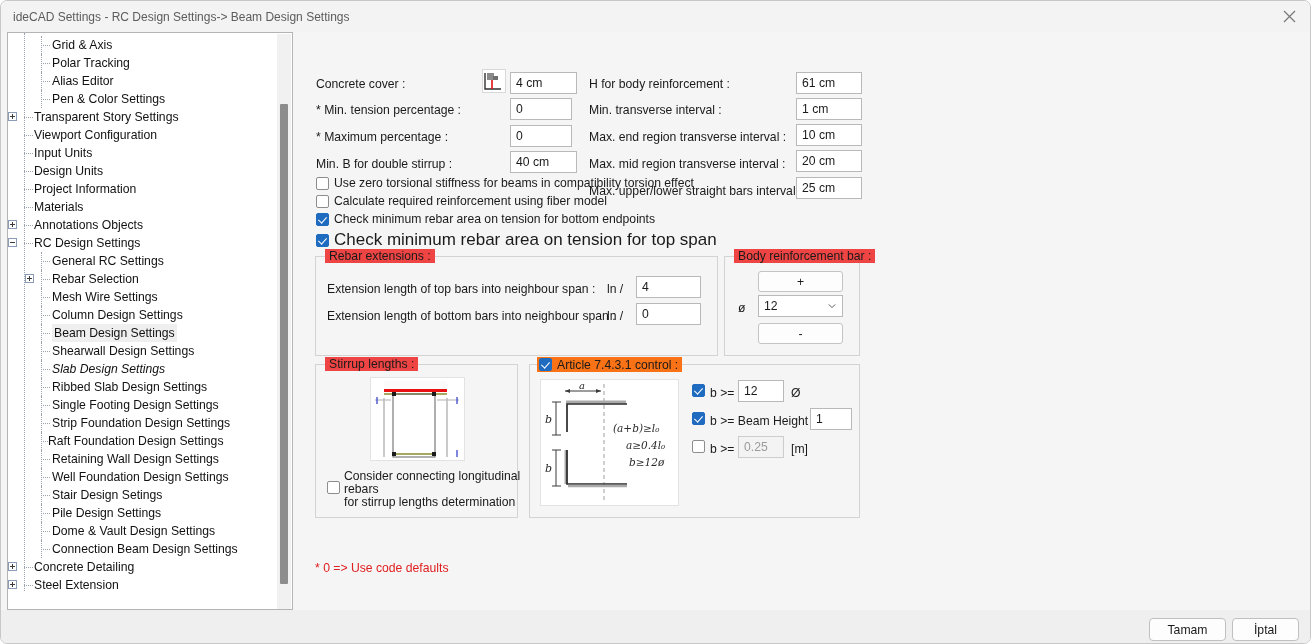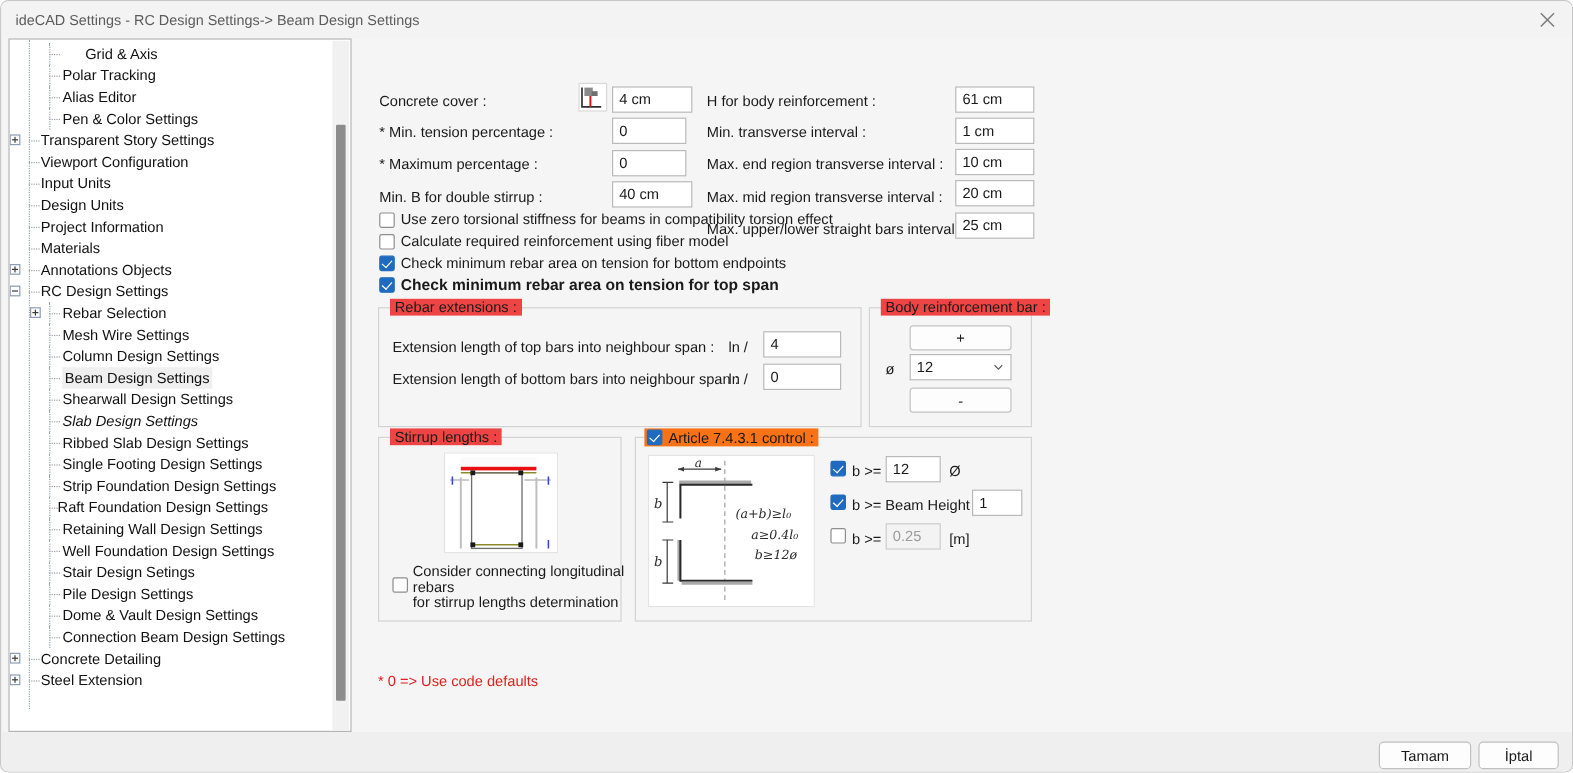--- a/index.html
+++ b/index.html
@@ -269,21 +269,21 @@
       </svg>
     </div>
   </div>
 
   <div id="sidebar">
     <div id="tree">
         <div class="vline" style="left: 16px; top: 0px; height: 558px;"></div>
         <div class="tnode">
           <div class="vline" style="left: 33px; top: 0px; height: 18px;"></div>
           <div class="hdash" style="left: 33px; top: 9px; width: 9px;"></div>
-          <span class="tlabel" style="position: absolute; left: 44px; margin-left: 19px;">Grid &amp; Axis</span>
+          <span class="tlabel" style="position: absolute; left: 44px;">Grid &amp; Axis</span>
         </div>
         <div class="tnode">
           <div class="vline" style="left: 33px; top: 0px; height: 18px;"></div>
           <div class="hdash" style="left: 33px; top: 9px; width: 9px;"></div>
           <span class="tlabel" style="position: absolute; left: 44px;">Polar Tracking</span>
         </div>
         <div class="tnode">
           <div class="vline" style="left: 33px; top: 0px; height: 18px;"></div>
           <div class="hdash" style="left: 33px; top: 9px; width: 9px;"></div>
           <span class="tlabel" style="position: absolute; left: 44px;">Alias Editor</span>
@@ -320,20 +320,25 @@
         </div>
         <div class="tnode">
           <div class="hdash" style="left: 16px; top: 9px; width: 9px;"></div>
           <span class="exp plus" style="left: 0px; top: 4px;"></span>
           <span class="tlabel" style="position: absolute; left: 26px;">Annotations Objects</span>
         </div>
         <div class="tnode">
           <div class="hdash" style="left: 16px; top: 9px; width: 9px;"></div>
           <span class="exp" style="left: 0px; top: 4px;"></span>
           <span class="tlabel" style="position: absolute; left: 26px;">RC Design Settings</span>
+        </div>
+        <div class="tnode">
+          <div class="vline" style="left: 33px; top: 0px; height: 18px;"></div>
+          <div class="hdash" style="left: 33px; top: 9px; width: 9px;"></div>
+          <span class="tlabel" style="position: absolute; left: 44px;">General RC Settings</span>
         </div>
         <div class="tnode">
           <div class="vline" style="left: 33px; top: 0px; height: 18px;"></div>
           <div class="hdash" style="left: 33px; top: 9px; width: 9px;"></div>
           <span class="exp plus" style="left: 17px; top: 4px;"></span>
           <span class="tlabel" style="position: absolute; left: 44px;">Rebar Selection</span>
         </div>
         <div class="tnode">
           <div class="vline" style="left: 33px; top: 0px; height: 18px;"></div>
           <div class="hdash" style="left: 33px; top: 9px; width: 9px;"></div>
@@ -470,21 +475,21 @@
         <div style="position: absolute; left: 15px; top: 162px; display: flex; align-items: center; gap: 5px;">
           <span class="cb" style="position: relative;"></span>
           <span style="font-size: 12.2px; color: rgb(26, 26, 26); white-space: nowrap;">Calculate required reinforcement using fiber model</span>
         </div>
         <div style="position: absolute; left: 15px; top: 180px; display: flex; align-items: center; gap: 5px;">
           <span class="cb on" style="position: relative;"></span>
           <span style="font-size: 12.2px; color: rgb(26, 26, 26); white-space: nowrap;">Check minimum rebar area on tension for bottom endpoints</span>
         </div>
         <div style="position: absolute; left: 15px; top: 198px; display: flex; align-items: center; gap: 5px;">
           <span class="cb on" style="position: relative;"></span>
-          <span style="font-size: 13px; color: rgb(26, 26, 26); white-space: nowrap; font-weight: bold;">Check minimum rebar area on tension for top span</span>
+          <span style="font-size: 17px; color: rgb(26, 26, 26); white-space: nowrap;">Check minimum rebar area on tension for top span</span>
         </div>
       </div>
 
     <div class="grp" style="left:14px; top:224px; width:403px; height:100px;">
       <div class="gtitle">Rebar extensions :</div>
       <div class="lbl" style="left:11px; top:25px;">Extension length of top bars into neighbour span :</div>
       <div class="lbl" style="left:291px; top:25px;">ln /</div>
       <div class="fld" style="left:320px; top:19px; width:65px;">4</div>
       <div class="lbl" style="left:11px; top:52px;">Extension length of bottom bars into neighbour span :</div>
       <div class="lbl" style="left:291px; top:52px;">ln /</div>

